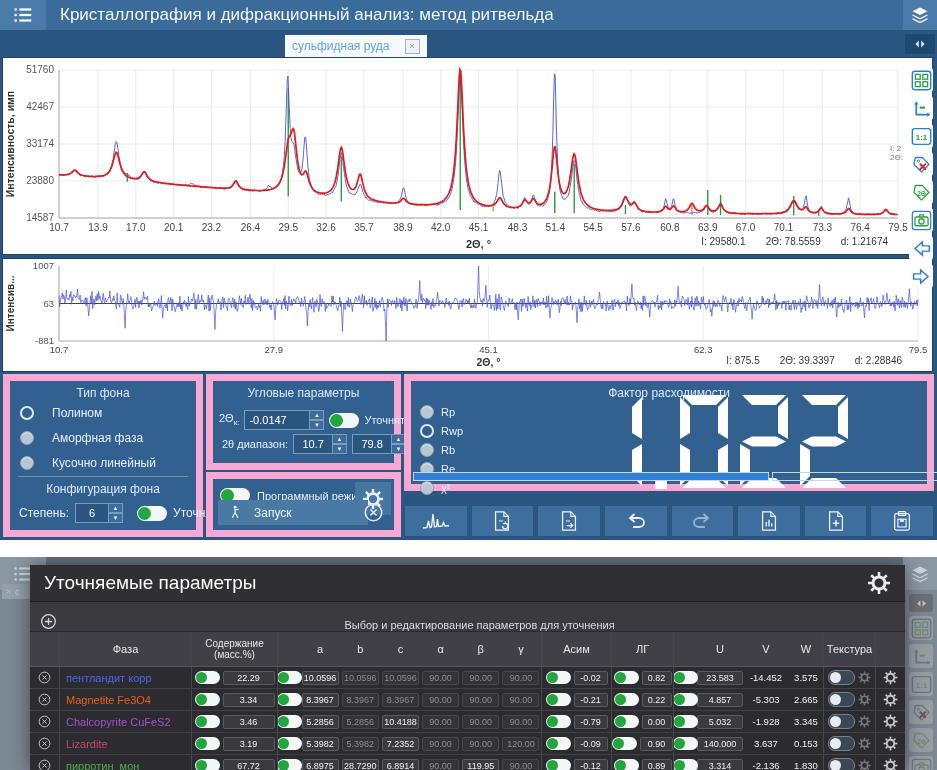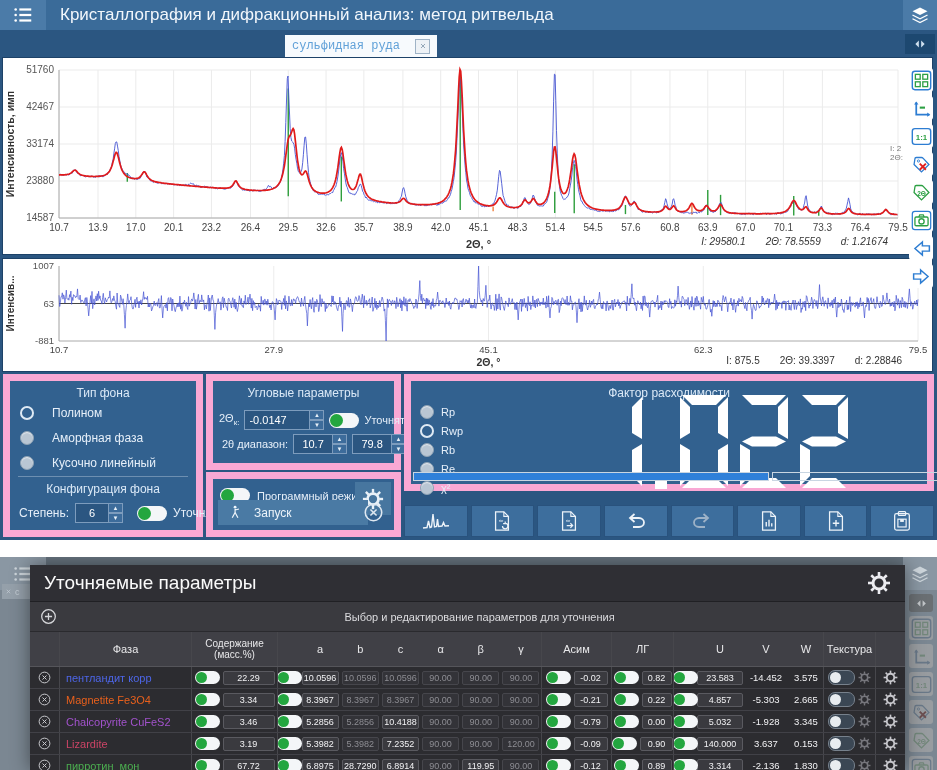--- a/index.html
+++ b/index.html
@@ -5,28 +5,28 @@
   html,body{margin:0;padding:0;width:937px;height:770px;overflow:hidden;background:#fff;
     font-family:"Liberation Sans","DejaVu Sans",sans-serif;-webkit-font-smoothing:antialiased;}
   #app{position:relative;width:937px;height:770px;}
   
   .win1{position:absolute;left:0;top:0;width:937px;height:540px;background:#2b5681;}
   .titlebar{position:absolute;left:0;top:0;width:937px;height:30px;background:#3a6b99;display:flex;align-items:center;}
   .menu-btn{width:46px;height:30px;background:#4b7ba8;display:flex;align-items:center;justify-content:center;color:#fff;}
   .layers-btn{margin-left:auto;width:34px;height:30px;background:#4b7ba8;display:flex;align-items:center;justify-content:center;color:#fff;}
   .title{font-size:17px;color:#f2f7fc;margin-left:14px;white-space:nowrap;}
   .tabbar{position:absolute;left:0;top:30px;width:937px;height:27px;background:#2b5681;}
-  .tab{position:absolute;left:285px;bottom:0;height:22px;background:#f7fafd;color:#61a1d8;font-size:12px;display:flex;align-items:center;gap:15px;padding:0 7px;font-family:Liberation Mono, monospace;}
+  .tab{position:absolute;left:285px;bottom:0;height:22px;background:#f7fafd;color:#61a1d8;font-size:12px;display:flex;align-items:center;gap:15px;padding:0 7px;}
   .tab-close{width:13px;height:13px;border:1px solid #9fb3c6;background:#eef2f6;color:#7e93a8;display:flex;align-items:center;justify-content:center;}
   .tab-scroll{position:absolute;right:2px;top:4px;width:30px;height:20px;background:#1d4870;color:#cfe0ef;display:flex;align-items:center;justify-content:center;gap:3px;}
   .chartbox{position:absolute;background:#fff;border:1px solid #1d4268;}
   .chart1{left:2px;top:57px;width:929px;height:196px;}
   .chart2{left:2px;top:258px;width:929px;height:112px;}
   .readout{position:absolute;display:flex;gap:20px;font-size:10px;color:#333;}
-  .r1{right:44px;bottom:7px;font-style:italic;}
+  .r1{right:44px;bottom:7px;}
   .r2{right:30px;bottom:5px;}
   .side-toolbar{position:absolute;right:4px;top:68px;display:flex;flex-direction:column;gap:4px;align-items:center;}
   .sbtn{width:24px;height:24px;background:#fff;border-radius:3px;display:flex;align-items:center;justify-content:center;}
   .hoverfrag{position:absolute;right:34px;top:144px;font-size:8px;color:#777;text-align:left;line-height:9px;}
   .hoverfrag .h3{position:absolute;right:-26px;top:9px;}
   .panel{position:absolute;background:#32618f;border:7px solid #f9a8d4;box-sizing:border-box;}
   .panelA{left:3px;top:374px;width:200px;height:163px;}
   .panelB{left:206px;top:374px;width:195px;height:96px;}
   .panelB2{left:206px;top:472px;width:195px;height:65px;}
   .panelC{left:404px;top:374px;width:530px;height:117px;}
@@ -65,21 +65,21 @@
   .dim-menu{width:46px;height:33px;background:#8a97a3;color:#cdd5db;display:flex;align-items:center;justify-content:center;}
   .dim-layers{margin-left:auto;width:34px;height:33px;background:#8a97a3;color:#cdd5db;display:flex;align-items:center;justify-content:center;}
   .dim-title{font-size:17px;color:rgba(240,245,250,.28);margin-left:14px;white-space:nowrap;}
   .dim-tab{position:absolute;left:2px;top:27px;width:27px;height:15px;background:#95a0aa;color:#c3ccd4;font-size:9px;display:flex;align-items:center;gap:3px;padding-left:3px;}
   .dim-side{position:absolute;right:4px;top:37px;display:flex;flex-direction:column;gap:4px;align-items:center;filter:saturate(.2) opacity(.8);}
   .dim-side .sbtn{background:#99a3ad;}
   .modal{position:absolute;left:30px;top:8px;width:875px;height:205px;background:#2d2d31;box-shadow:0 0 18px rgba(0,0,0,.45);}
   .m-title{height:36px;background:#2f2f34;display:flex;align-items:center;padding:0 14px;border-bottom:1px solid #202024;}
   .m-title .t{font-size:19px;color:#fafafa;}
   .m-gear{margin-left:auto;color:#ececf0;display:flex;}
-  .m-caption{height:29px;background:#3a3a3f;display:flex;align-items:center;border-bottom:1px solid #2a2a2e;gap:32px;}
+  .m-caption{height:29px;background:#3a3a3f;display:flex;align-items:flex-end;border-bottom:1px solid #2a2a2e;gap:32px;}
   .add-btn{color:#d6d7da;margin-left:9px;display:flex;}
   .m-caption .cap{flex:1;text-align:center;font-size:11px;color:#dcdcdf;margin-right:36px;}
   .mtable{--cols:30px 132px 86px 264px 70px 62px 150px 52px 29px;}
   .thead{height:34px;background:#404046;display:grid;grid-template-columns:var(--cols);align-items:center;font-size:11px;color:#e8e8ea;border-bottom:1px solid #55555a;}
   .thead .cell{font-size:11px;}
   .trow{height:21px;display:grid;grid-template-columns:var(--cols);align-items:center;background:#2c2c30;border-bottom:1px solid #414147;}
   .cell{display:flex;align-items:center;justify-content:center;gap:3px;height:100%;border-right:1px solid #47474c;box-sizing:border-box;overflow:hidden;}
   .cell.last{border-right:none;}
   .cell.ph{justify-content:flex-start;padding-left:6px;font-size:11px;white-space:nowrap;}
   .chead{display:flex;flex-direction:column;align-items:center;line-height:11px;font-size:10px;}

